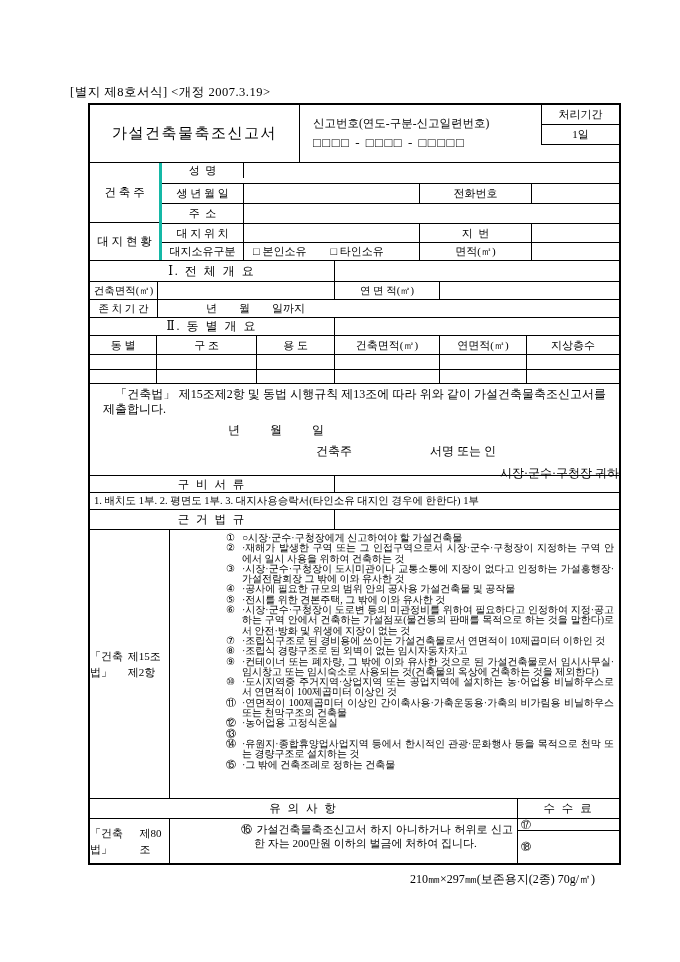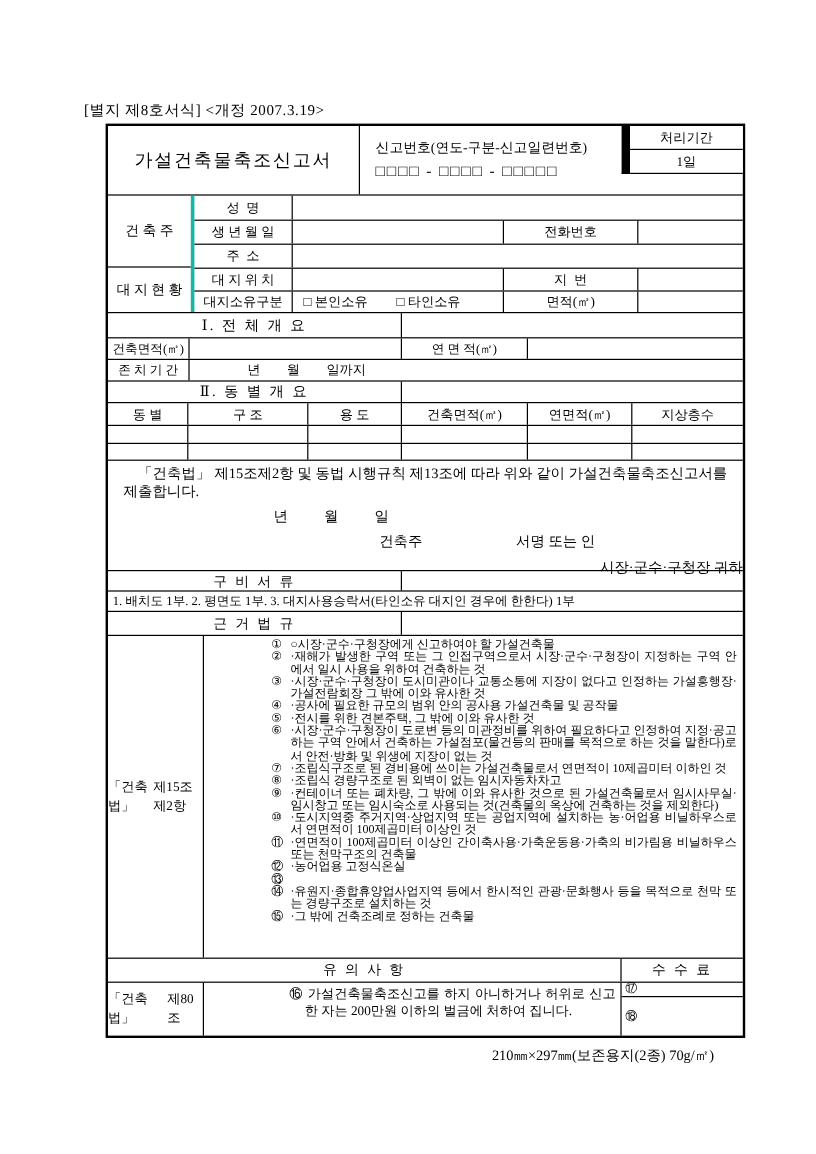--- a/index.html
+++ b/index.html
@@ -12,32 +12,32 @@
   .row { display:flex; border-top:1px solid #000; flex-shrink:0; position:relative; }
   .row.first { border-top:none; }
   .br { border-right:1px solid #000; }
   .c { display:flex; align-items:center; justify-content:center; white-space:pre; }
   
   .r1 { height:57px; }
   .c-title { width:210px; font-size:15px; letter-spacing:1.5px; flex-shrink:0; }
   .c-report { flex:1; display:flex; flex-direction:column; justify-content:center; padding-left:13px; gap:4px; }
   .rep-label { font-size:11.5px; }
   .rep-boxes { font-size:13px; letter-spacing:1.5px; }
-  .proc { position:absolute; right:0; top:0; width:101px; height:40px; background:#fff;
-          border-left:7px solid #000000; border-bottom:1px solid #000; display:flex; flex-direction:column; font-size:11px; }
+  .proc { position:absolute; right:0; top:0; width:78px; height:40px; background:#fff;
+          border-left:1px solid #000000; border-bottom:1px solid #000; display:flex; flex-direction:column; font-size:11px; }
   .proc-label { height:20px; border-bottom:1px solid #000; display:flex; align-items:center; justify-content:center; }
   .proc-val { flex:1; display:flex; align-items:center; justify-content:center; }
   
   .secA { height:98px; display:flex; border-top:1px solid #000; flex-shrink:0; }
   .secA-left { width:72px; border-right:3px solid #14b8a6; display:flex; flex-direction:column; flex-shrink:0; font-size:11.5px; }
   .g1 { height:60px; border-bottom:1px solid #000; }
   .g2 { flex:1; }
   .secA-right { flex:1; display:flex; flex-direction:column; }
   .arow { display:flex; border-top:1px solid #000; }
-  .arow.first { border-top:none; }
+  .arow.first { border-top:none;flex-direction:column; }
   .h20 { height:20px; } .h19 { height:19px; } .h18f { flex:1; }
   .fl { width:82px; font-size:11px; flex-shrink:0; }
   .v1 { width:176px; flex-shrink:0; display:flex; align-items:center; padding-left:9px; font-size:11px; white-space:pre; gap:24px; }
   .l2 { width:112px; flex-shrink:0; font-size:11px; }
   .vfull, .v2 { flex:1; }
   
   .r7 { height:21px; } .r8 { height:18px; } .r9 { height:18px; } .r10 { height:18px; }
   .half { width:245px; flex-shrink:0; font-size:12px; letter-spacing:2px; }
   .la { width:68px; flex-shrink:0; font-size:10.5px; }
   .va { width:177px; flex-shrink:0; }
@@ -275,21 +275,21 @@
     <div class="row r19">
       <div class="c nhead br">유 의 사 항</div>
       <div class="fee-hd">수 수 료</div>
     </div>
     <div class="row r20">
       <div class="lawcol">
         <span>「건축법」</span>
         <span>제80조</span>
       </div>
       <div class="mid">
-        <div class="b16">⑯ 가설건축물축조신고를 하지 아니하거나 허위로 신고한 자는 200만원 이하의 벌금에 처하여 집니다.</div>
+        <div class="b16">⑯ 가설건축물축조신고서 하지 아니하거나 허위로 신고한 자는 200만원 이하의 벌금에 처하여 집니다.</div>
       </div>
       <div class="feecol">
         <div class="fee1">⑰</div>
         <div class="fee2">⑱</div>
       </div>
     </div>
 
   </div>
 
   <div class="footer">210㎜×297㎜(보존용지(2종) 70g/㎡)</div>

